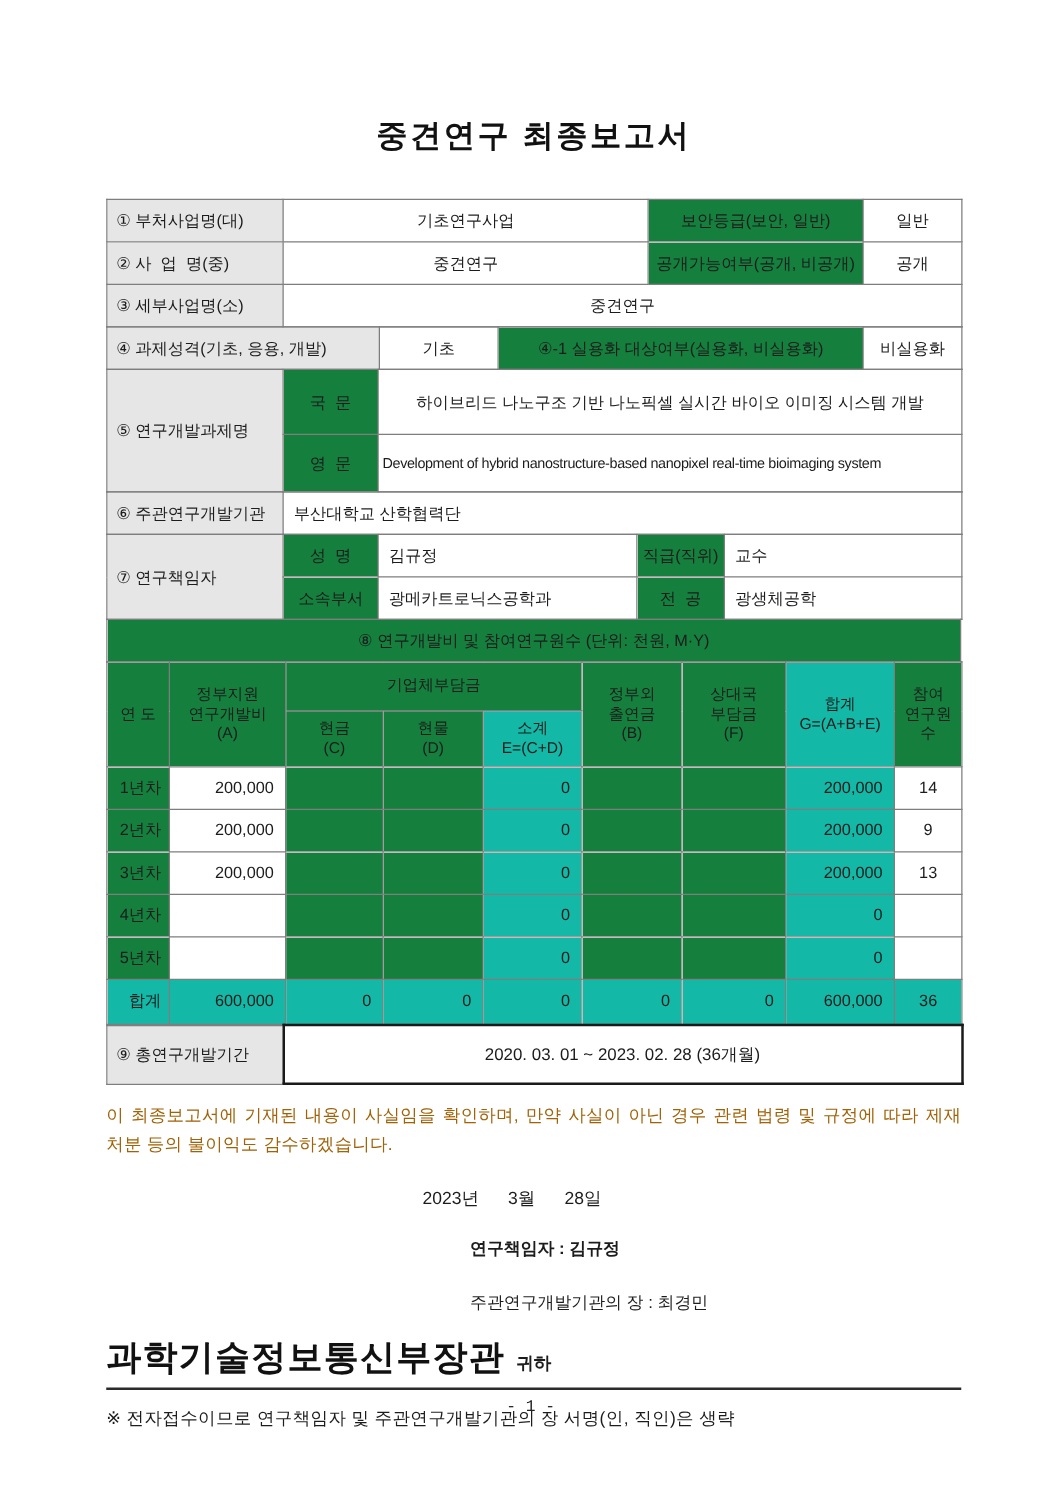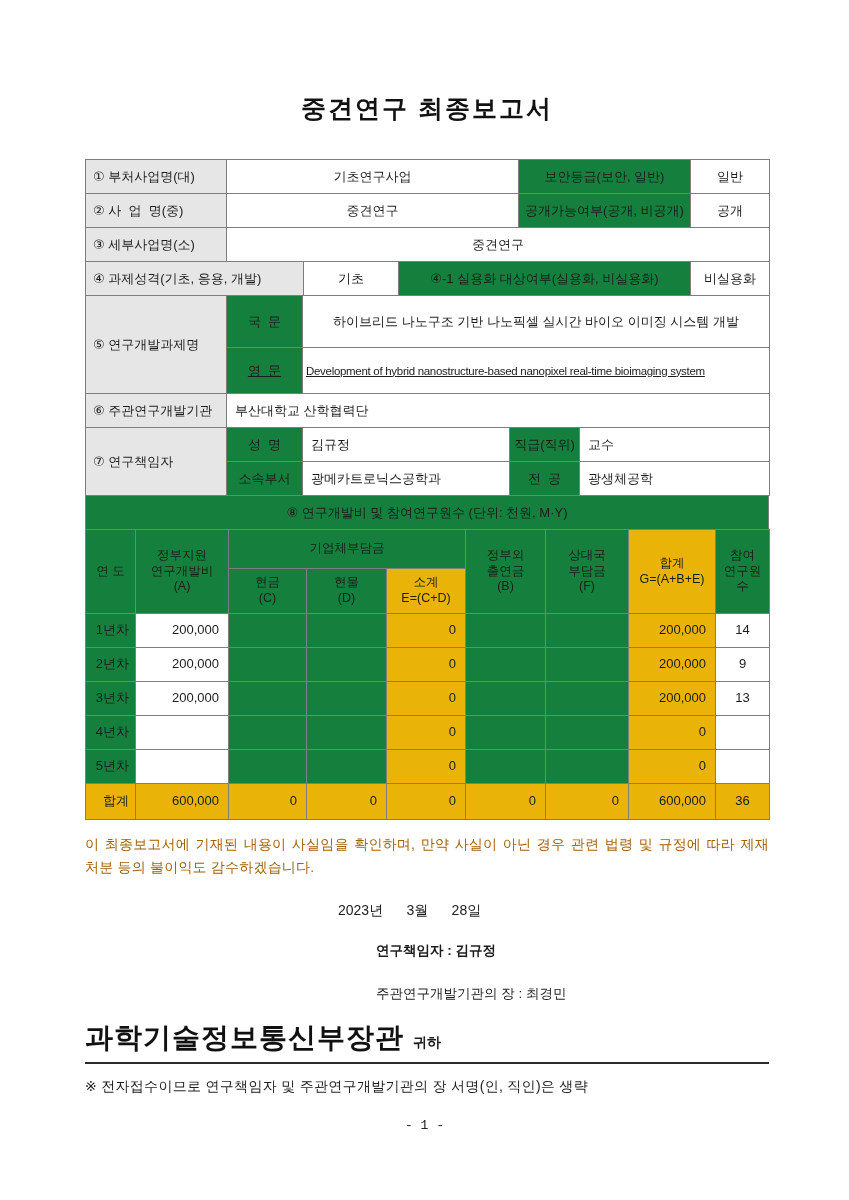--- a/index.html
+++ b/index.html
@@ -14,28 +14,28 @@
     letter-spacing:2px;color:#111;
   }
   
   table{border-collapse:collapse;table-layout:fixed;width:684px;margin-top:-1px;}
   table.first{margin-top:34px;}
   td{
     border:1px solid #7e7e7e;font-size:13px;vertical-align:middle;
     padding:0 6px;white-space:pre-wrap;overflow:hidden;color:#1c1c1c;
   }
   td.g{background:#15803d;}
-  td.o{background:#eab308;}
+  td.o{background:#14b8a6;}
   td.lbl{background:#e6e6e6;text-align:left;padding-left:7px;margin-top:24px;}
   td.ctr{text-align:center;}
   td.lft{text-align:left;padding-left:8px;}
   td.num{text-align:right;padding-right:9px;}
   td.tight{padding:0;text-align:center;}
   tr.h33 td{height:33px;}
-  tr.h45 td{height:45px;text-decoration:underline;}
+  tr.h45 td{height:45px;}
   tr.h51 td{height:51px;}
   .eng{font-size:11.5px;letter-spacing:-0.3px;white-space:nowrap;padding-left:3px;padding-right:2px;}
   
   table.budget td{font-size:12.5px;text-align:center;line-height:1.25;}
   table.budget tr.bh1 td{height:38px;}
   table.budget tr.bh2 td{height:44px;}
   table.budget tr.dr td{height:33px;font-size:13px;}
   table.budget tr.tr td{height:35px;font-size:13px;}
   table.budget td.yc{text-align:right;padding-left:6px;}
   table.budget td.num{text-align:right;padding-right:9px;}
@@ -279,20 +279,32 @@
       <td class="o num">0</td>
       <td class="o num">0</td>
       <td class="o num">0</td>
       <td class="o num">0</td>
       <td class="o num">600,000</td>
       <td class="o">36</td>
     </tr>
   </tbody>
     </table>
 
+  <table class="period">
+    <colgroup>
+        <col style="width:141px">
+        <col style="width:543px">
+      </colgroup>
+    <tbody>
+        <tr>
+      <td class="lbl">⑨ 총연구개발기간</td>
+      <td class="val">2020. 03. 01 ~ 2023. 02. 28 (36개월)</td>
+    </tr>
+  </tbody>
+    </table>
 
   <div class="decl">이 최종보고서에 기재된 내용이 사실임을 확인하며, 만약 사실이 아닌 경우 관련 법령 및 규정에 따라 제재 처분 등의 불이익도 감수하겠습니다.</div>
 
   <div class="dateline">2023년      3월      28일</div>
 
   <div class="sign s1">연구책임자 : 김규정</div>
   <div class="sign s2">주관연구개발기관의 장 : 최경민</div>
 
   <div class="minister">
     <span class="big">과학기술정보통신부장관</span>

